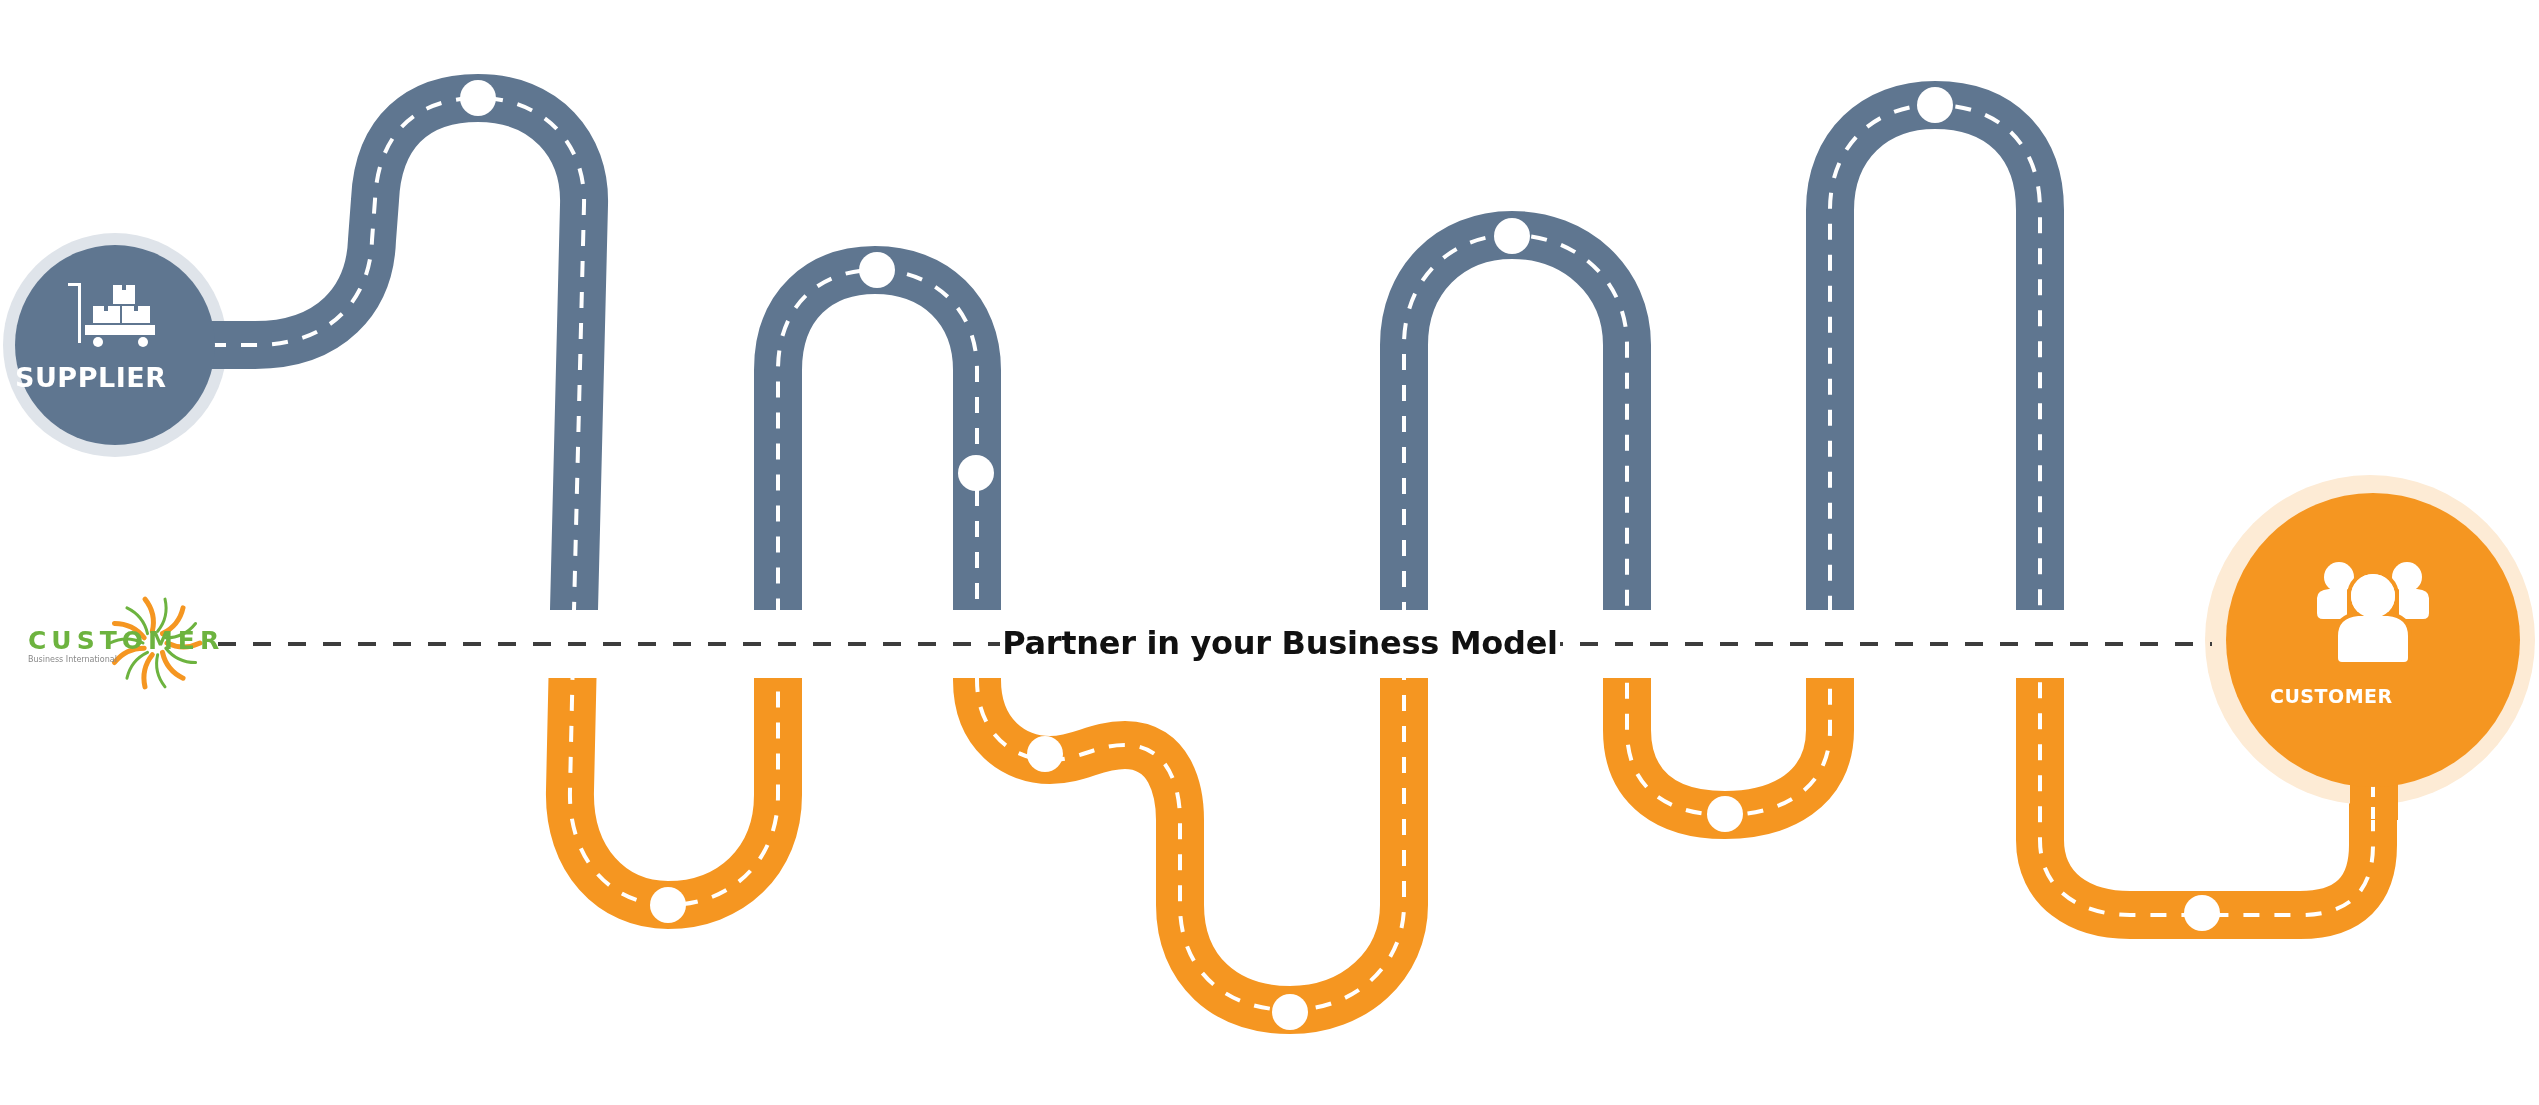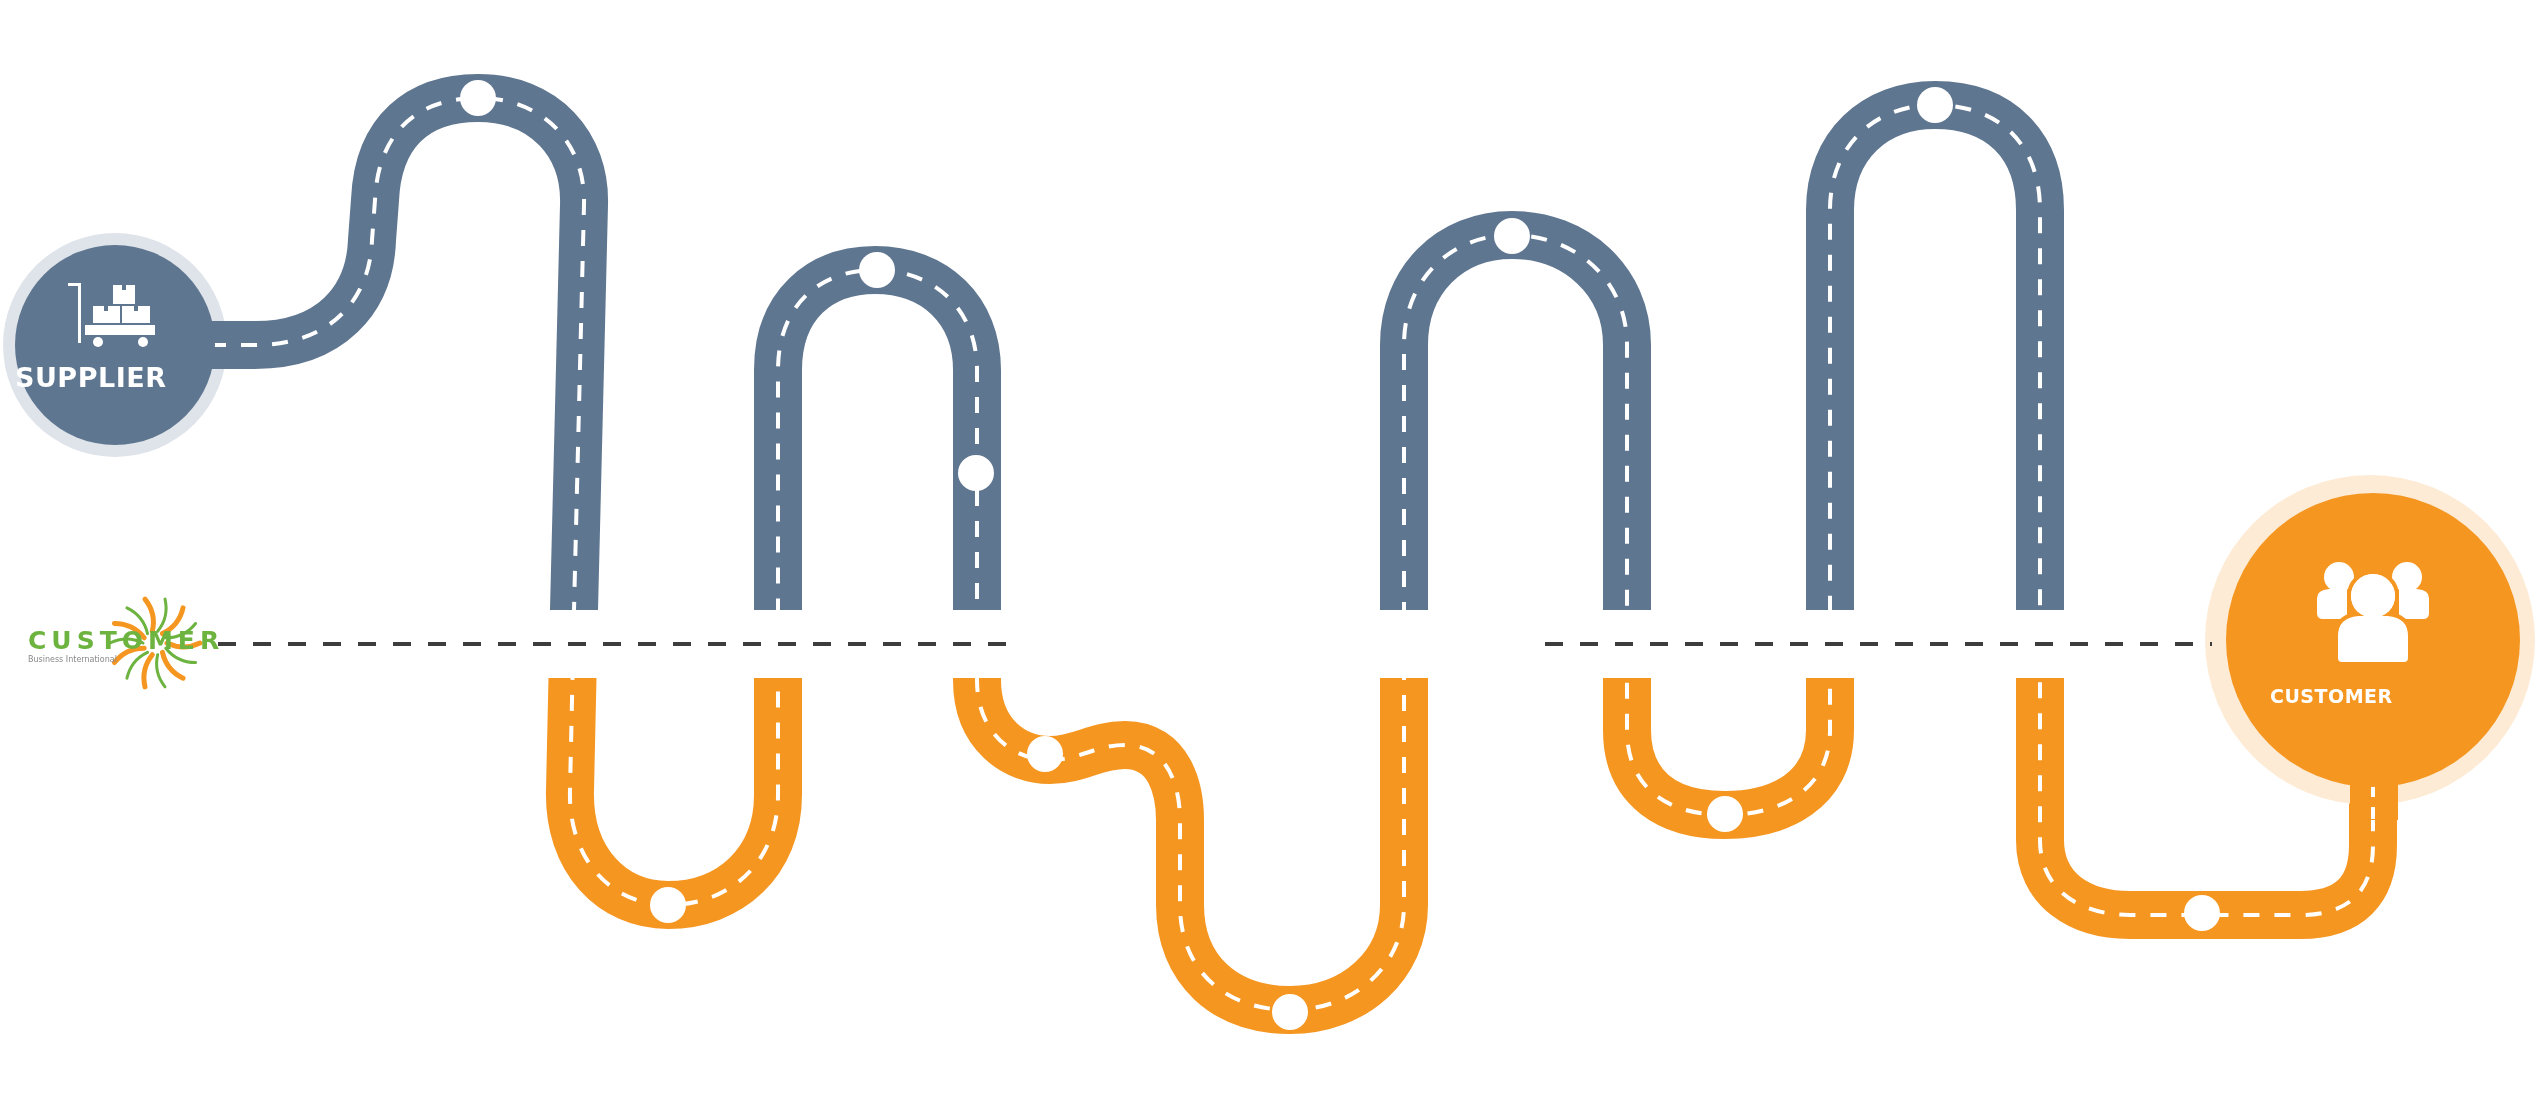--- a/index.html
+++ b/index.html
@@ -107,18 +107,19 @@
         <path d="M147.5181223776952 633.6180222103836 Q143.48519250677032 615.7298843347912 126.94295891635701 607.8175832889386" stroke="#6db33f" stroke-width="3" fill="none" stroke-linecap="round"></path>
         <path d="M152.32974879252424 631.3008650538181 Q156.45757667969966 613.4343870311675 144.98655797196588 599.1282439518179" stroke="#f59621" stroke-width="5" fill="none" stroke-linecap="round"></path>
         <path d="M157.67025120747576 631.3008650538181 Q169.14126991520953 616.9947219744686 165.01344202803415 599.1282439518179" stroke="#6db33f" stroke-width="3" fill="none" stroke-linecap="round"></path>
         <path d="M162.4818776223048 633.6180222103836 Q179.02411121271814 625.705721164531 183.057041083643 607.8175832889386" stroke="#f59621" stroke-width="5" fill="none" stroke-linecap="round"></path>
         <path d="M165.81162641482902 637.7933951305893 Q184.1486826481594 637.842064378369 195.54359905560887 623.4752317397099" stroke="#6db33f" stroke-width="3" fill="none" stroke-linecap="round"></path>
       </g>
 </svg>
 
 <div id="supplier-label" class="node-label">SUPPLIER</div>
 <div id="customer-label" class="node-label">CUSTOMER</div>
+<div id="center-title">Partner in your Business Model</div>
 
 <div id="logo">
   <div id="logo-word" style="color: rgb(109, 179, 63);">CUSTOMER</div>
   <div id="logo-sub">Business International</div>
 </div>
 </div>
 
 </body></html>

